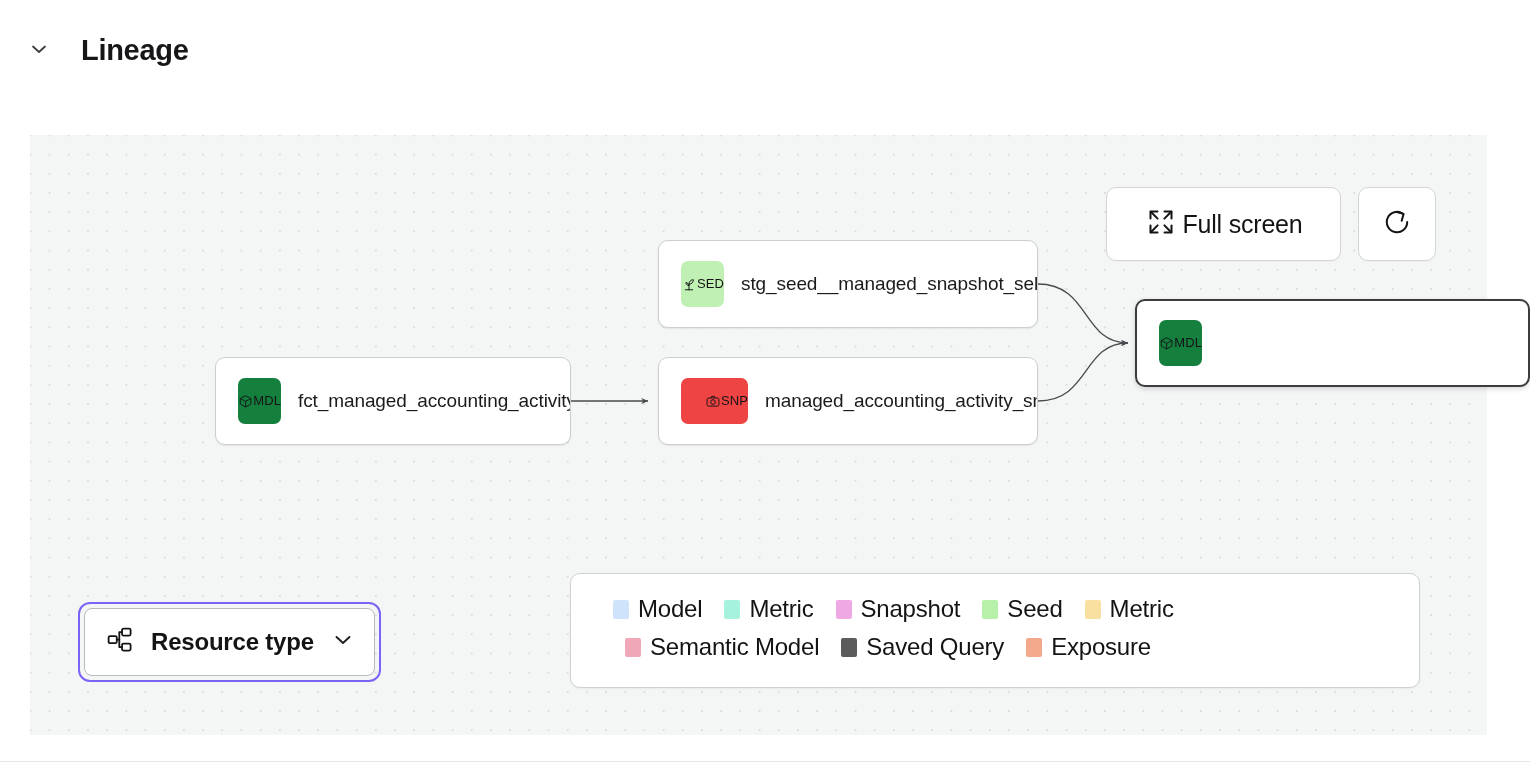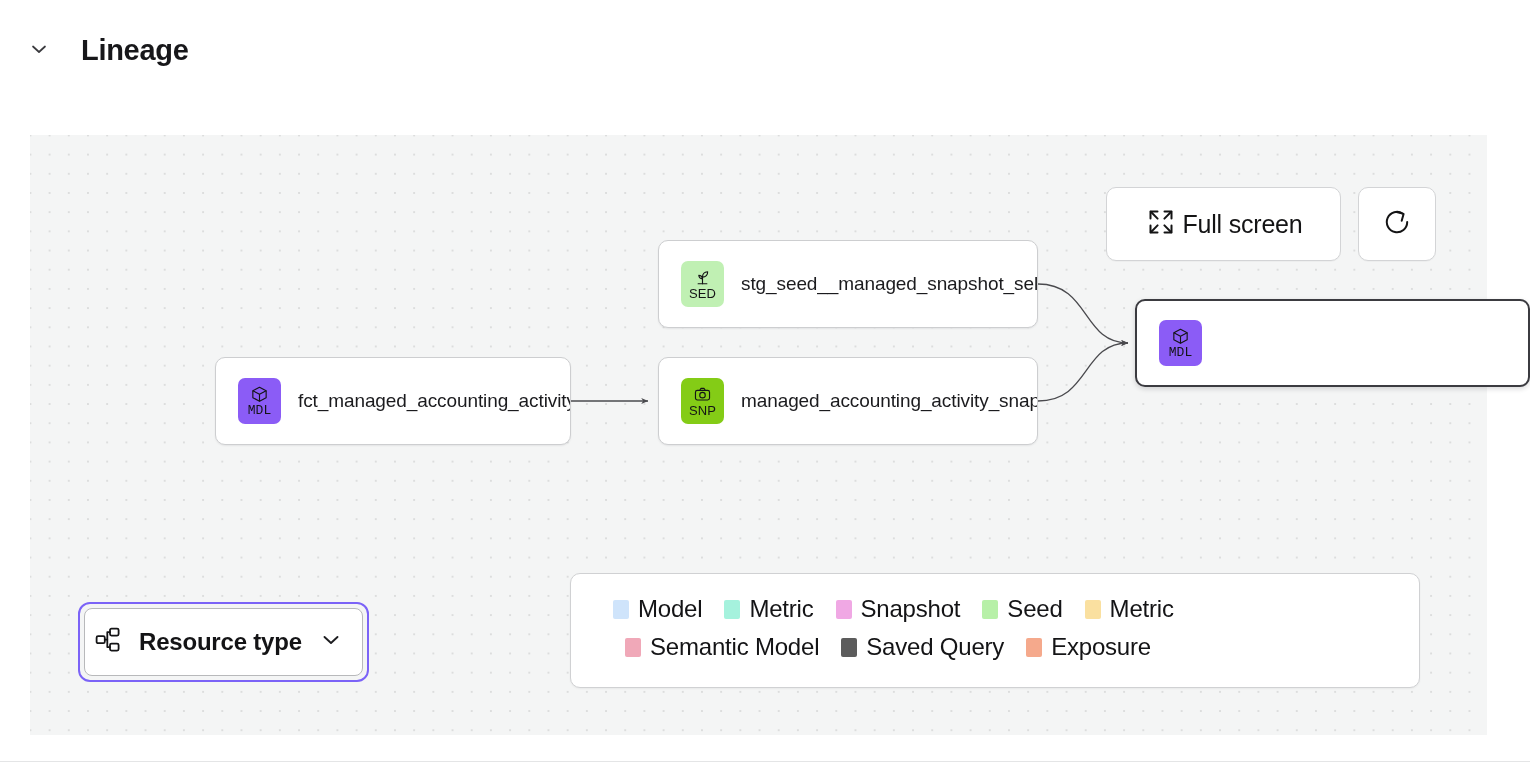--- a/index.html
+++ b/index.html
@@ -119,21 +119,21 @@
   .node.selected {
     border: 2px solid #3b3b40;
     box-shadow: 0 2px 5px rgba(20,20,22,0.16);
   }
   .node-badge {
     width: 43px;
     height: 46px;
     border-radius: 7px;
     margin-left: 22px;
     display: flex;
-    flex-direction: column;
+    flex-direction: row;
     align-items: center;
     justify-content: center;
     flex: none;
     gap: 0px;
   }
   .node-badge svg { display: block; }
   .node-badge-code {
     font-size: 13px;
     font-weight: 500;
     color: #141416;
@@ -143,23 +143,23 @@
   .node-label {
     margin-left: 17px;
     font-size: 19px;
     color: #1b1b1e;
     letter-spacing: -0.1px;
     white-space: nowrap;
     overflow: hidden;
   }
 
   
-  .badge-model    { background: #8b5cf6; font-family: Liberation Mono, monospace; }
+  .badge-model    { background: #15803d; }
   .badge-seed     { background: #c0f0b3; }
-  .badge-snapshot { background: #84cc16; }
+  .badge-snapshot { background: #ef4444; padding-left: 24px; }
 
   
   .bottom-controls {
     position: absolute;
     left: 48px;
     top: 467px;
     display: flex;
     align-items: center;
   }
   .lenses-btn {
@@ -187,21 +187,21 @@
     padding: 4px;
     background: transparent;
     position: relative;
     z-index: 2;
   }
   .resource-type-btn {
     background: #ffffff;
     border: 1px solid #b8b9bb;
     border-radius: 8px;
     height: 68px;
-    padding: 0 18px 0 8px;
+    padding: 0 18px 0 20px;
     display: flex;
     align-items: center;
     gap: 16px;
     cursor: pointer;
     box-sizing: border-box;
   }
   .resource-type-label {
     font-size: 24px;
     font-weight: 700;
     color: #141416;

